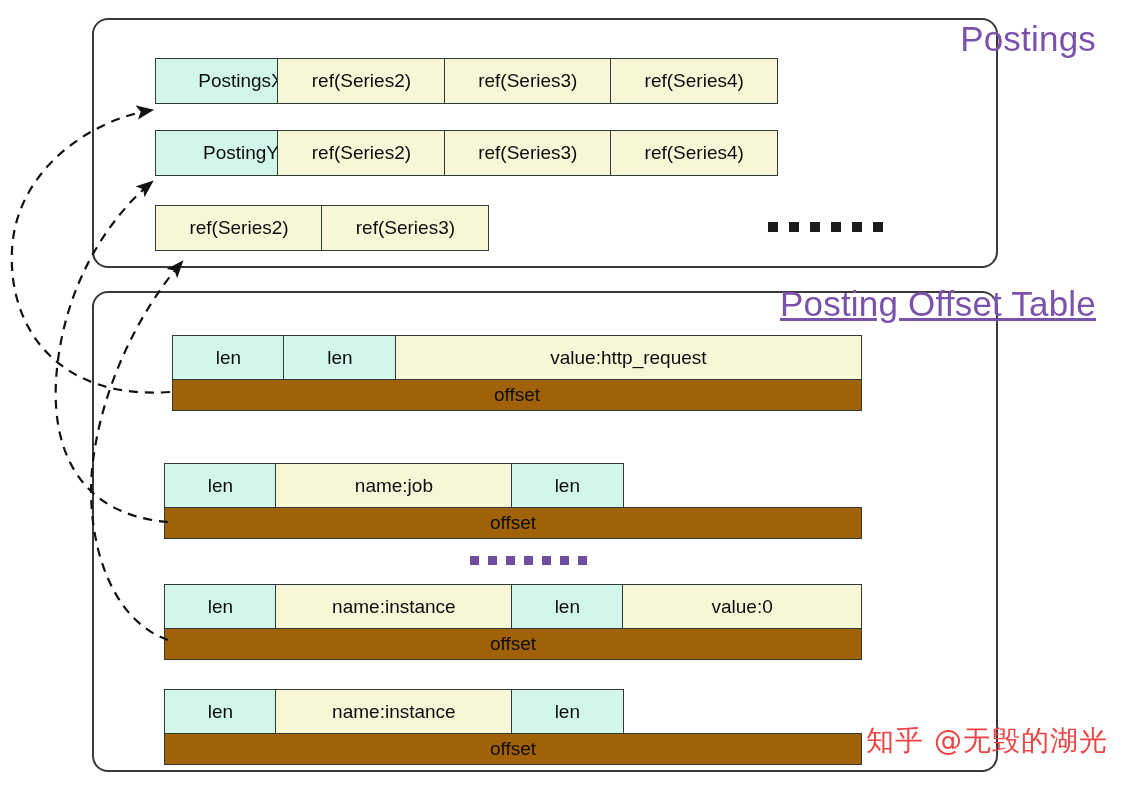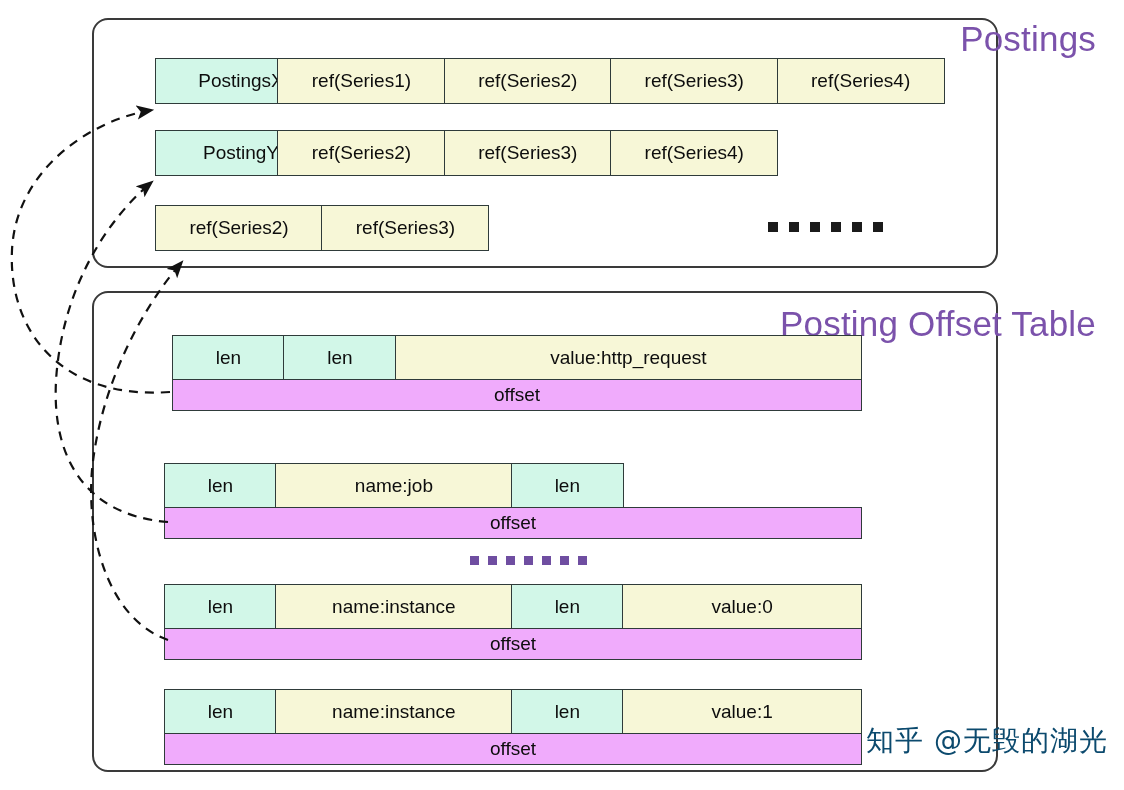--- a/index.html
+++ b/index.html
@@ -32,21 +32,21 @@
 
   .group-title {
     position: absolute;
     color: #7b52ab;
     font-size: 35px;
     line-height: 1;
     white-space: nowrap;
     letter-spacing: 0.2px;
   }
   #postings-title    { right: 28px; top: 21px; }
-  #offsettable-title { right: 28px; top: 306px; }
+  #offsettable-title { right: 28px; top: 286px; text-decoration: underline; }
 
   
   .row {
     position: absolute;
     display: flex;
     align-items: stretch;
   }
   .cell {
     border: 1.6px solid #2f3b3a;
     box-sizing: border-box;
@@ -54,21 +54,21 @@
     align-items: center;
     justify-content: center;
     font-size: 19px;
     color: #0d0d0d;
     white-space: nowrap;
     margin-left: -1.6px;
   }
   .cell:first-child { margin-left: 0; }
   .cell.key   { background: #d2f7e8; }
   .cell.val   { background: #f7f7d7; }
-  .cell.offset{ background: #f0abfc; }
+  .cell.offset{ background: #a16207; }
 
   
   .postings-row .cell { height: 46px; }
   #postings-row-0 { left: 155px; top: 58px; }
   #postings-row-1 { left: 155px; top: 130px; text-align: right; }
   #postings-row-2 { left: 155px; top: 205px; }
 
   .postings-row .cell.key { width: 124px; padding-left: 48px; }
   .postings-row .cell.val { width: 168px; }
 
@@ -123,37 +123,36 @@
     height: 790px;
     pointer-events: none;
   }
 
   
   #watermark {
     position: absolute;
     right: 16px;
     top: 722px;
     font-size: 28px;
-    color: #0c4a6e;
+    color: #ef4444;
     white-space: nowrap;
     letter-spacing: 1px;
     font-family: "DejaVu Sans", sans-serif;
   }
 </style>
 </head>
 <body>
 
 <div id="canvas">
 
   <div class="group-box" id="postings-box"></div>
   <div class="group-title" id="postings-title">Postings</div>
 
   <div class="row postings-row" id="postings-row-0">
     <div class="cell key">PostingsX</div>
-    <div class="cell val">ref(Series1)</div>
     <div class="cell val">ref(Series2)</div>
     <div class="cell val">ref(Series3)</div>
     <div class="cell val">ref(Series4)</div>
   </div>
 
   <div class="row postings-row" id="postings-row-1">
     <div class="cell key">PostingY</div>
     <div class="cell val">ref(Series2)</div>
     <div class="cell val">ref(Series3)</div>
     <div class="cell val">ref(Series4)</div>
@@ -218,21 +217,20 @@
     <div class="offset-row">
       <div class="cell offset">offset</div>
     </div>
   </div>
 
   <div class="offset-block" id="offset-block-3">
     <div class="top-row">
       <div class="cell key len">len</div>
       <div class="cell val name">name:instance</div>
       <div class="cell key len2">len</div>
-      <div class="cell val value">value:1</div>
     </div>
     <div class="offset-row">
       <div class="cell offset">offset</div>
     </div>
   </div>
 
   <svg id="arrows" viewBox="0 0 1124 790">
     <defs>
       <marker id="arrowhead" markerWidth="9" markerHeight="9" refX="7" refY="3.2" orient="auto" markerUnits="strokeWidth">
         <path d="M0,0 L8,3.2 L0,6.4 L1.8,3.2 z" fill="#111111"></path>

